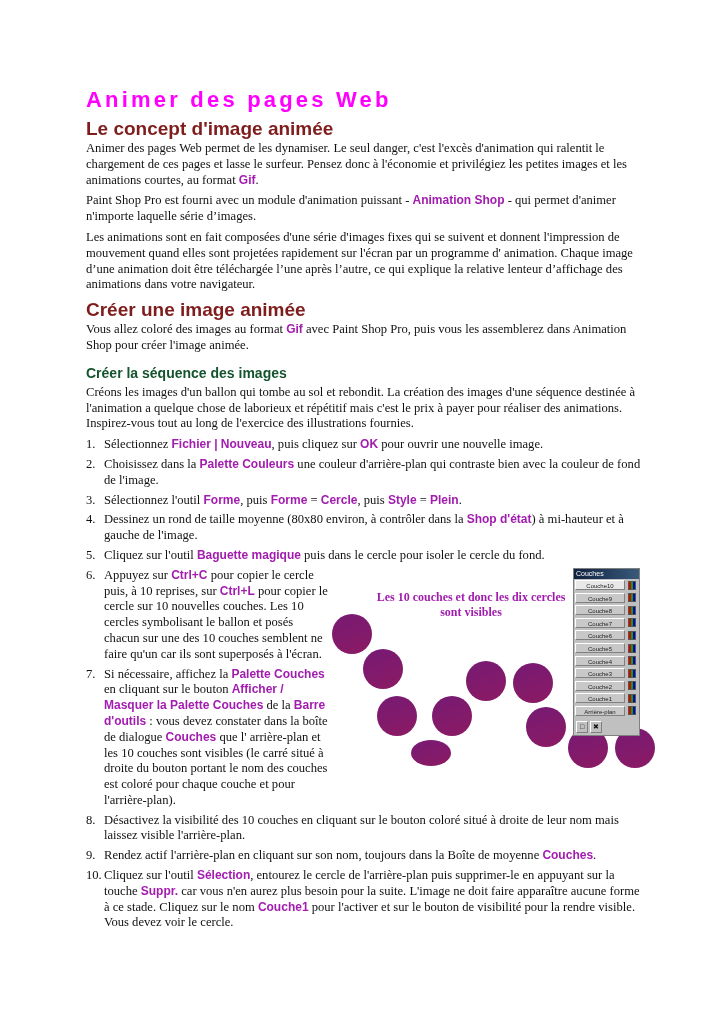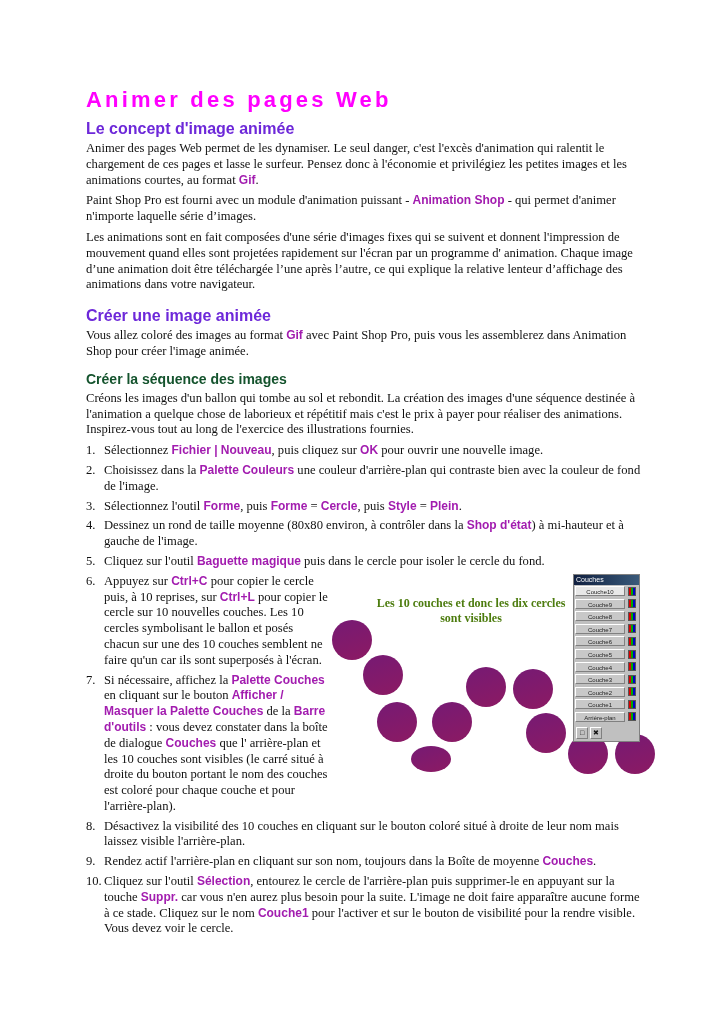--- a/index.html
+++ b/index.html
@@ -1,28 +1,28 @@
 <!DOCTYPE html>
 <html><head>
   <meta charset="utf-8">
   <style>
     html, body { margin: 0; padding: 0; background: #ffffff; }
     body { width: 724px; height: 1024px; position: relative; overflow: hidden; }
     .page { position: absolute; left: 86px; top: 86px; width: 560px; font-family: "Liberation Serif", serif; font-size: 12.6px; line-height: 15.8px; color: #111; }
     .h1 { font-family: "Liberation Sans", sans-serif; font-weight: bold; font-size: 22px; letter-spacing: 3.2px; color: #ff00ff; margin: 0 0 4px 0; line-height: 28px; }
-    .h2 { font-family: "Liberation Sans", sans-serif; font-weight: bold; font-size: 16px; color: #6d28d9; margin: 0 0 1px 0; line-height: 22px; }
+    .h2 { font-family: "Liberation Sans", sans-serif; font-weight: bold; font-size: 19px; color: #7f1d1d; margin: 0 0 1px 0; line-height: 22px; }
     .h3 { font-family: "Liberation Sans", sans-serif; font-weight: bold; font-size: 14px; color: #14532d; margin: 0 0 3px 0; line-height: 18px; }
     p { margin: 0 0 5px 0; }
     .kw { font-family: "Liberation Sans", sans-serif; font-weight: bold; color: #a21caf; font-size: 12px; }
     ol { margin: 0; padding: 0; list-style: none; }
     ol li { position: relative; padding-left: 18px; margin-bottom: 4px; }
     ol li .num { position: absolute; left: 0; top: 0; }
     .narrow { width: 245px; }
     .fig { position: absolute; left: 250px; top: 0; width: 320px; height: 210px; }
-    .fig-caption { position: absolute; left: 40px; top: 22px; width: 190px; text-align: center; font-family: "Liberation Serif", serif; font-weight: bold; font-size: 12px; line-height: 15px; color: #4d7c0f; }
+    .fig-caption { position: absolute; left: 40px; top: 22px; width: 190px; text-align: center; font-family: "Liberation Serif", serif; font-weight: bold; font-size: 12px; line-height: 15px; color: #a21caf; }
     .circle { position: absolute; border-radius: 50%; background: linear-gradient(160deg, #761a74 0%, #8c1a63 100%); }
     .palette { position: absolute; left: 237px; top: 0; width: 67px; height: 168px; background: #c0c0c0; border: 1px solid #808080; box-sizing: border-box; }
     .pal-title { height: 10px; background: linear-gradient(90deg, #102040, #3a5a7a); color: #fff; font-family: "Liberation Sans", sans-serif; font-size: 7px; line-height: 10px; padding-left: 2px; }
     .pal-row { display: flex; align-items: center; height: 12.6px; padding-left: 1px; }
     .pal-btn { width: 50px; height: 10px; background: #c8c8c8; border: 1px solid; border-color: #fff #808080 #808080 #fff; font-family: "Liberation Sans", sans-serif; font-size: 6px; line-height: 10px; text-align: center; color: #222; box-sizing: border-box; }
     .pal-btn.active { background: #e8e8e8; }
     .pal-vis { width: 8px; height: 9px; margin-left: 3px; border: 1px solid #555; box-sizing: border-box; background: linear-gradient(90deg, #d00 0 33%, #0a0 33% 66%, #00c 66%); }
     .pal-foot { position: absolute; left: 2px; bottom: 2px; display: flex; gap: 2px; }
     .pal-foot span { width: 10px; height: 10px; border: 1px solid; border-color: #fff #808080 #808080 #fff; background: #c0c0c0; font-size: 7px; line-height: 10px; text-align: center; font-family: "Liberation Sans", sans-serif; }
     .wrap { position: relative; }
@@ -31,21 +31,21 @@
 <body>
 
 <div class="page">
   <div class="h1">Animer des pages Web</div>
 
   <div class="h2">Le concept d'image animée</div>
   <p><span>Animer des pages Web permet de les dynamiser. Le seul danger, c'est l'excès d'animation qui ralentit le chargement de ces pages et lasse le surfeur. Pensez donc à l'économie et privilégiez les petites images et les animations courtes, au format </span><span class="kw">Gif</span><span>.</span></p>
   <p><span>Paint Shop Pro est fourni avec un module d'animation puissant - </span><span class="kw">Animation Shop</span><span> - qui permet d'animer n'importe laquelle série d’images.</span></p>
   <p>Les animations sont en fait composées d'une série d'images fixes qui se suivent et donnent l'impression de mouvement quand elles sont projetées rapidement sur l'écran par un programme d' animation. Chaque image d’une animation doit être téléchargée l’une après l’autre, ce qui explique la relative lenteur d’affichage des animations dans votre navigateur.</p>
 
-  <div class="h2" style="margin-top:12px">Créer une image animée</div>
+  <div class="h2" style="margin-top:6px">Créer une image animée</div>
   <p><span>Vous allez coloré des images au format </span><span class="kw">Gif</span><span> avec Paint Shop Pro, puis vous les assemblerez dans Animation Shop pour créer l'image animée.</span></p>
 
   <div class="h3" style="margin-top:10px">Créer la séquence des images</div>
   <p>Créons les images d'un ballon qui tombe au sol et rebondit. La création des images d'une séquence destinée à l'animation a quelque chose de laborieux et répétitif mais c'est le prix à payer pour réaliser des animations. Inspirez-vous tout au long de l'exercice des illustrations fournies.</p>
 
   <ol>
     <li><span class="num">1.</span><span>Sélectionnez </span><span class="kw">Fichier | Nouveau</span><span>, puis cliquez sur </span><span class="kw">OK</span><span> pour ouvrir une nouvelle image.</span></li>
     <li><span class="num">2.</span><span>Choisissez dans la </span><span class="kw">Palette Couleurs</span><span> une couleur d'arrière-plan qui contraste bien avec la couleur de fond de l'image.</span></li>
     <li><span class="num">3.</span><span>Sélectionnez l'outil </span><span class="kw">Forme</span><span>, puis </span><span class="kw">Forme</span><span> = </span><span class="kw">Cercle</span><span>, puis </span><span class="kw">Style</span><span> = </span><span class="kw">Plein</span><span>.</span></li>
     <li><span class="num">4.</span><span>Dessinez un rond de taille moyenne (80x80 environ, à contrôler dans la </span><span class="kw">Shop d'état</span><span>) à mi-hauteur et à gauche de l'image.</span></li>

